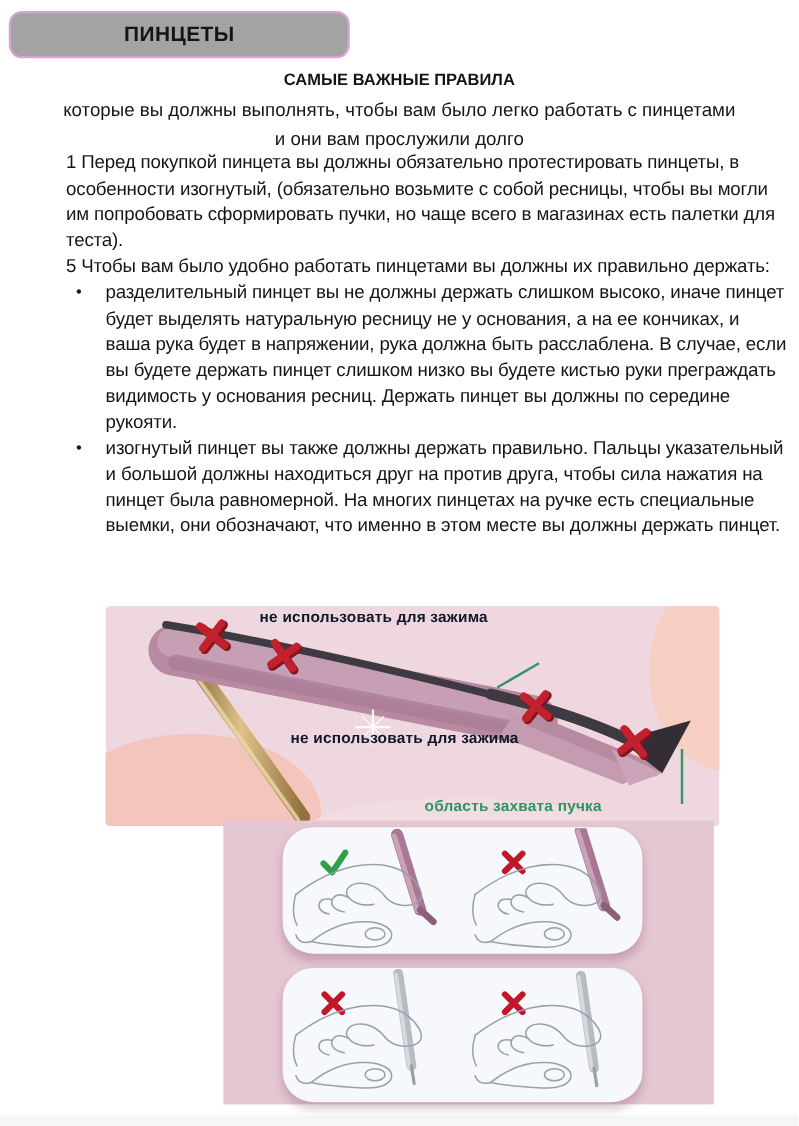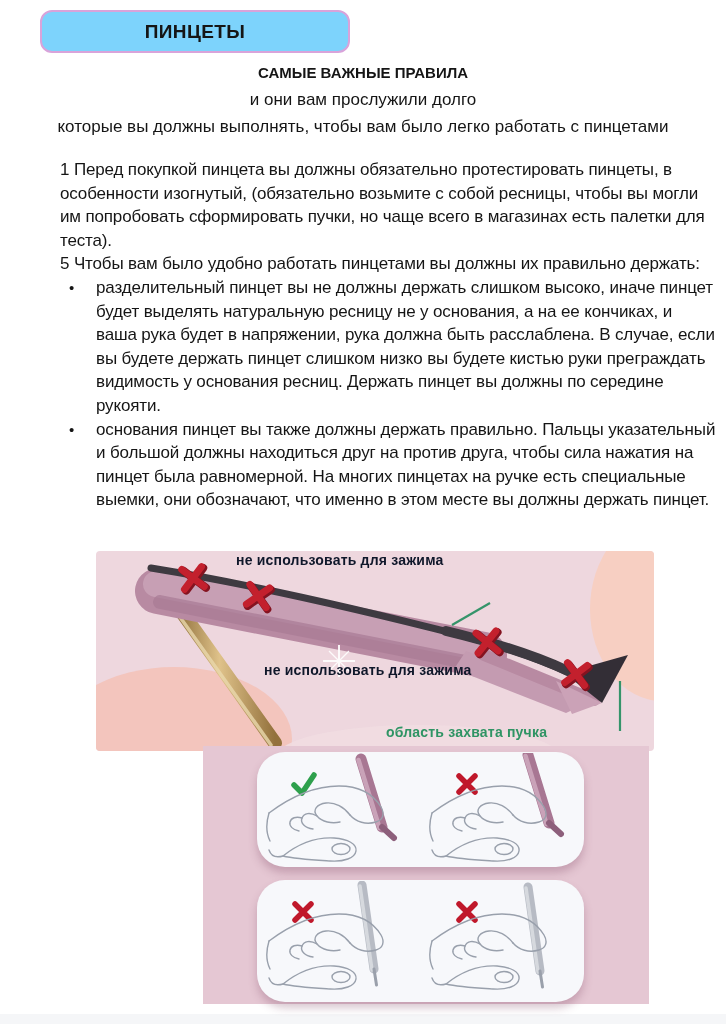--- a/index.html
+++ b/index.html
@@ -3,31 +3,31 @@
 <meta charset="utf-8">
 <style>
   html,body{margin:0;padding:0;}
   body{
     width:726px;height:1024px;position:relative;background:#ffffff;
     font-family:"Liberation Sans","DejaVu Sans",sans-serif;color:#151515;
     overflow:hidden;
   }
   .title-box{
     position:absolute;left:8px;top:10px;width:306px;height:39px;
-    border:2px solid #d9a3da;border-radius:12px;background:#7dd3fc;
-    display:flex;align-items:center;justify-content:center;z-index:3;margin-left:32px;
+    border:2px solid #d9a3da;border-radius:12px;background:#a3a3a3;
+    display:flex;align-items:center;justify-content:center;z-index:3;
   }
   .title-box span{font-weight:bold;font-size:19px;letter-spacing:.4px;}
   .heading{
     position:absolute;left:0;top:59px;width:726px;text-align:center;
     font-size:17px;line-height:27px;z-index:1;
   }
   .heading .t{font-weight:bold;font-size:15px;}
   .body-text{
-    position:absolute;left:60px;top:158px;width:656px;
+    position:absolute;left:60px;top:136px;width:656px;
     font-size:17px;line-height:23.6px;letter-spacing:-0.15px;z-index:1;
   }
   .body-text p{margin:0;}
   .bullet{display:flex;}
   .b-dot{flex:0 0 36px;width:36px;padding-left:9px;box-sizing:border-box;font-size:15px;}
   .b-txt{flex:1;}
 
   
   .diagram{position:absolute;left:96px;top:551px;width:558px;height:200px;z-index:2;}
   .diagram > svg{position:absolute;left:0;top:0;}
@@ -86,34 +86,34 @@
     </g>
   </defs>
 </svg>
 
 <div class="title-box">
   <span>ПИНЦЕТЫ</span>
 </div>
 
 <div class="heading">
   <div class="t">САМЫЕ ВАЖНЫЕ ПРАВИЛА</div>
+  <div>которые вы должны выполнять, чтобы вам было легко работать с пинцетами</div>
   <div>и они вам прослужили долго</div>
-  <div>которые вы должны выполнять, чтобы вам было легко работать с пинцетами</div>
 </div>
 
 <div class="body-text">
   <p>1 Перед покупкой пинцета вы должны обязательно протестировать пинцеты, в особенности изогнутый, (обязательно возьмите с собой ресницы, чтобы вы могли им попробовать сформировать пучки, но чаще всего в магазинах есть палетки для теста).</p>
   <p>5 Чтобы вам было удобно работать пинцетами вы должны их правильно держать:</p>
   <div class="bullet">
     <span class="b-dot">•</span>
     <span class="b-txt">разделительный пинцет вы не должны держать слишком высоко, иначе пинцет будет выделять натуральную ресницу не у основания, а на ее кончиках, и ваша рука будет в напряжении, рука должна быть расслаблена. В случае, если вы будете держать пинцет слишком низко вы будете кистью руки преграждать видимость у основания ресниц. Держать пинцет вы должны по середине рукояти.</span>
   </div>
   <div class="bullet">
     <span class="b-dot">•</span>
-    <span class="b-txt">основания пинцет вы также должны держать правильно. Пальцы указательный и большой должны находиться друг на против друга, чтобы сила нажатия на пинцет была равномерной. На многих пинцетах на ручке есть специальные выемки, они обозначают, что именно в этом месте вы должны держать пинцет.</span>
+    <span class="b-txt">изогнутый пинцет вы также должны держать правильно. Пальцы указательный и большой должны находиться друг на против друга, чтобы сила нажатия на пинцет была равномерной. На многих пинцетах на ручке есть специальные выемки, они обозначают, что именно в этом месте вы должны держать пинцет.</span>
   </div>
 </div>
 
 <div class="diagram">
   <svg width="558" height="200" viewBox="0 0 558 200">
     <defs>
       <clipPath id="dclip">
           <rect x="0" y="0" width="558" height="200" rx="4"></rect>
         </clipPath>
       <linearGradient id="goldg" x1="0" y1="0" x2="1" y2="0">

